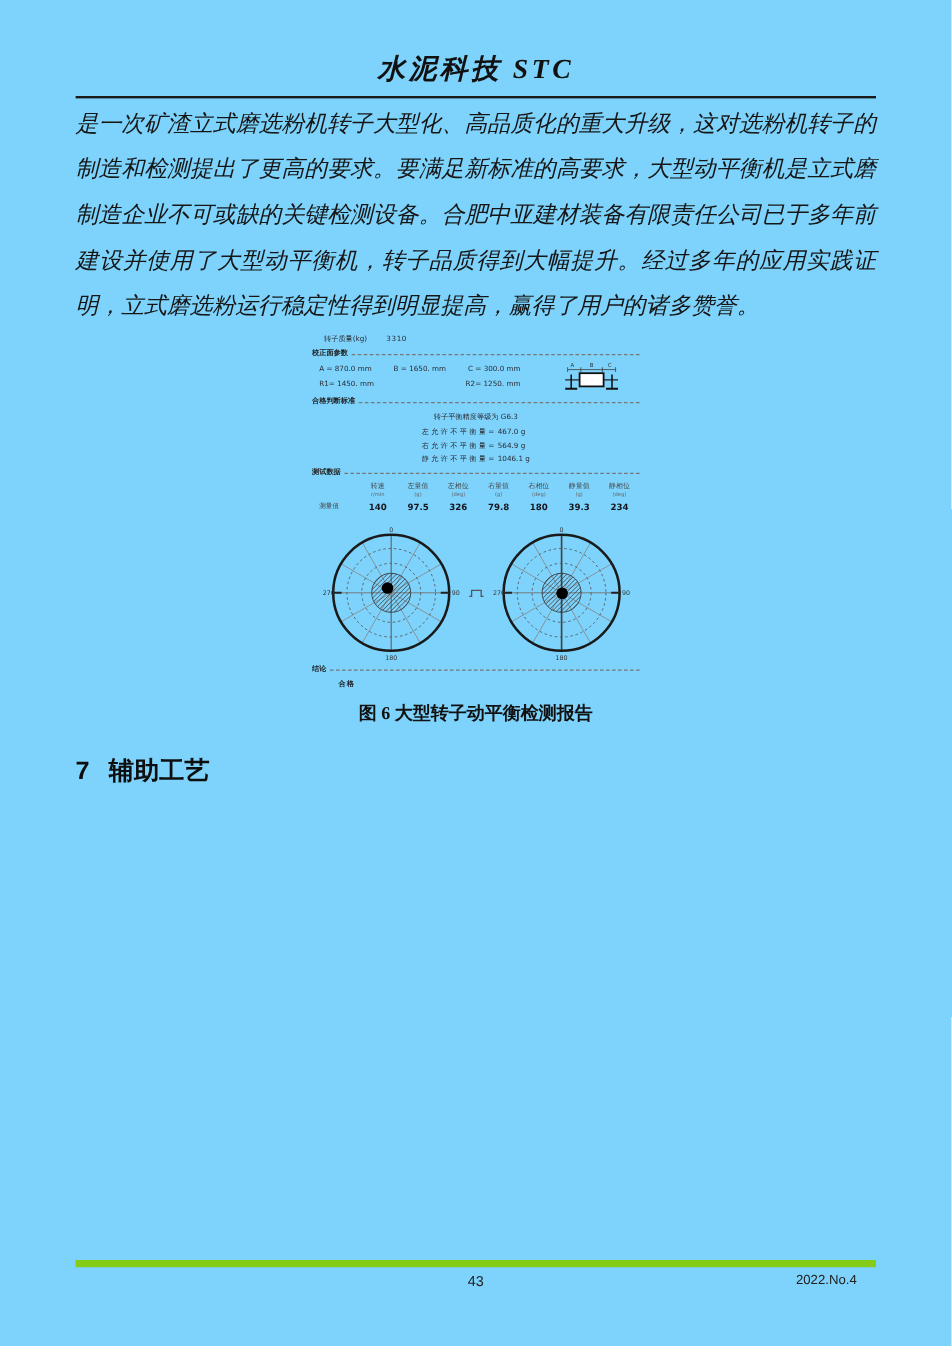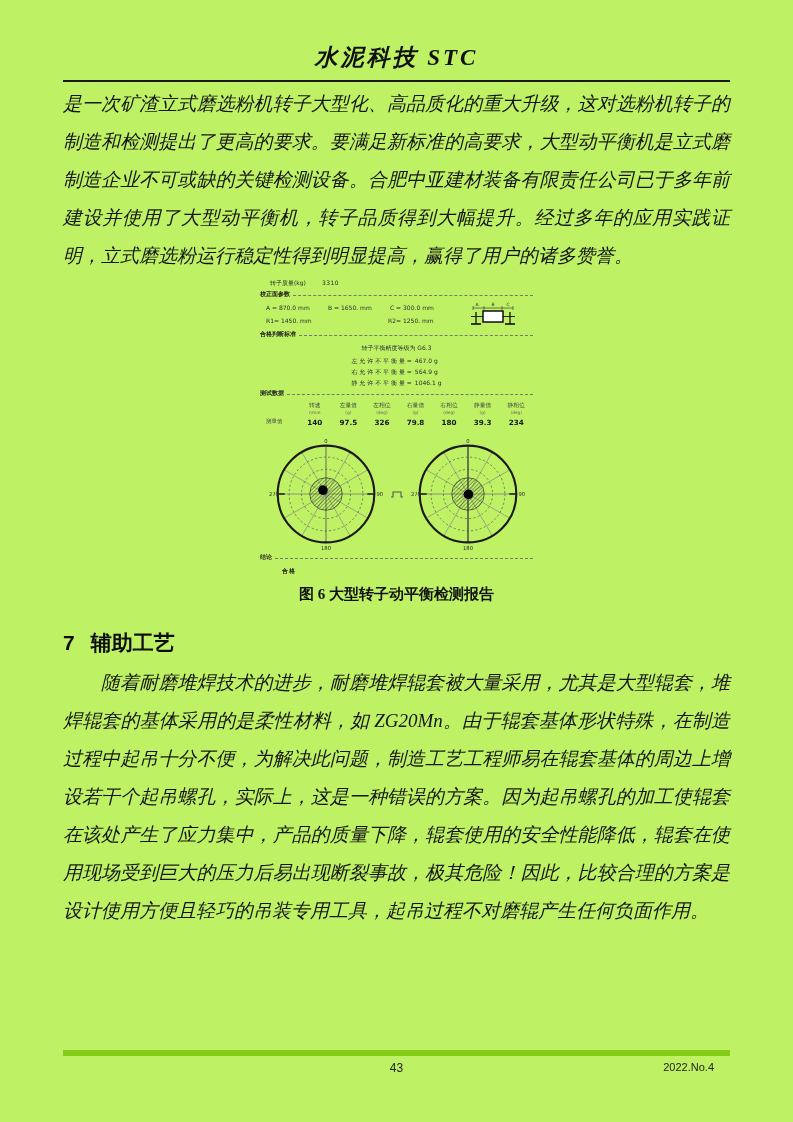--- a/index.html
+++ b/index.html
@@ -1,16 +1,16 @@
 <!DOCTYPE html>
 <html><head>
 <meta charset="utf-8">
 <style>
   html,body{margin:0;padding:0;background:#fff;}
-  .page{position:relative;width:793px;height:1122px;background:#bef264;overflow:hidden;
+  .page{position:relative;width:793px;height:1122px;background:#7dd3fc;overflow:hidden;
         font-family:"Liberation Serif","DejaVu Serif",serif;color:#141414;}
   .inner{margin:0 63px;}
   
   .journal-header{padding-top:42px;text-align:center;border-bottom:2px solid #1a1a1a;padding-bottom:7px;}
   .journal-title{font-size:23px;font-weight:bold;font-style:italic;letter-spacing:3px;color:#111;}
   
   .para{font-size:19px;line-height:38px;text-align:justify;margin:0;color:#161616;font-style:italic;}
   .para.first{margin-top:3px;}
   .indent{text-indent:2em;}
   
@@ -223,21 +223,20 @@
         <div class="concl-val">合格</div>
 
       </div>
       <div class="figure-caption">图 6 大型转子动平衡检测报告</div>
     </div>
 
     <div class="sec-heading">
       <span class="num">7</span><span>辅助工艺</span>
     </div>
 
-    <p class="para indent">随着耐磨堆焊技术的进步，耐磨堆焊辊套被大量采用，尤其是大型辊套，堆焊辊套的基体采用的是柔性材料，如 ZG20Mn。由于辊套基体形状特殊，在制造过程中起吊十分不便，为解决此问题，制造工艺工程师易在辊套基体的周边上增设若干个起吊螺孔，实际上，这是一种错误的方案。因为起吊螺孔的加工使辊套在该处产生了应力集中，产品的质量下降，辊套使用的安全性能降低，辊套在使用现场受到巨大的压力后易出现断裂事故，极其危险！因此，比较合理的方案是设计使用方便且轻巧的吊装专用工具，起吊过程不对磨辊产生任何负面作用。</p>
 
   </div>
 
   <div class="page-footer">
     <span class="pnum">43</span>
     <span class="issue">2022.No.4</span>
   </div>
 </div>
 
 </body></html>

